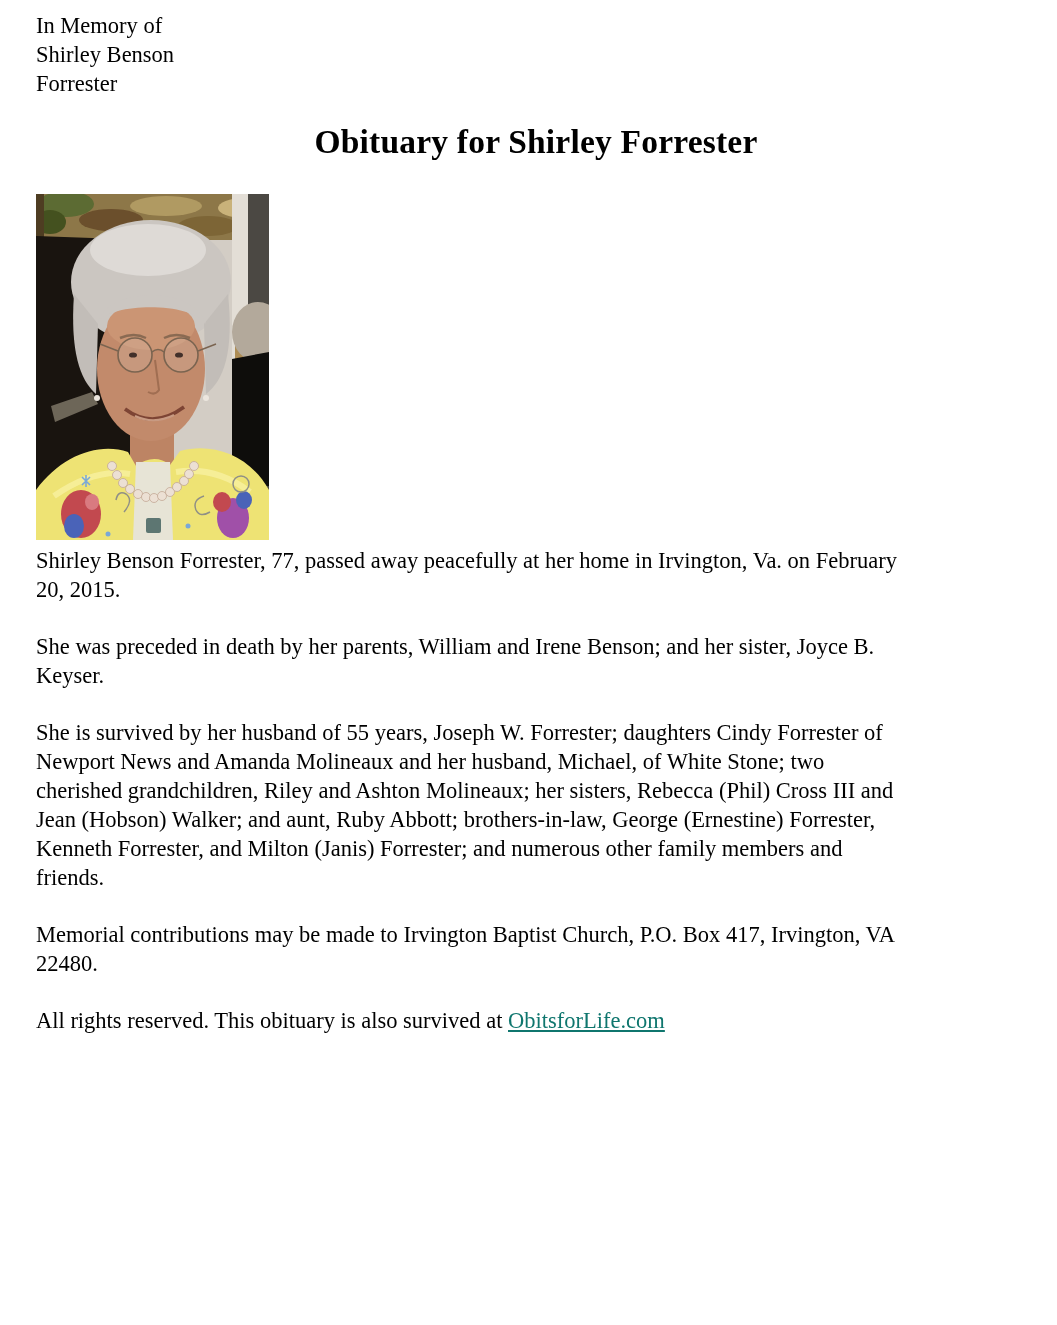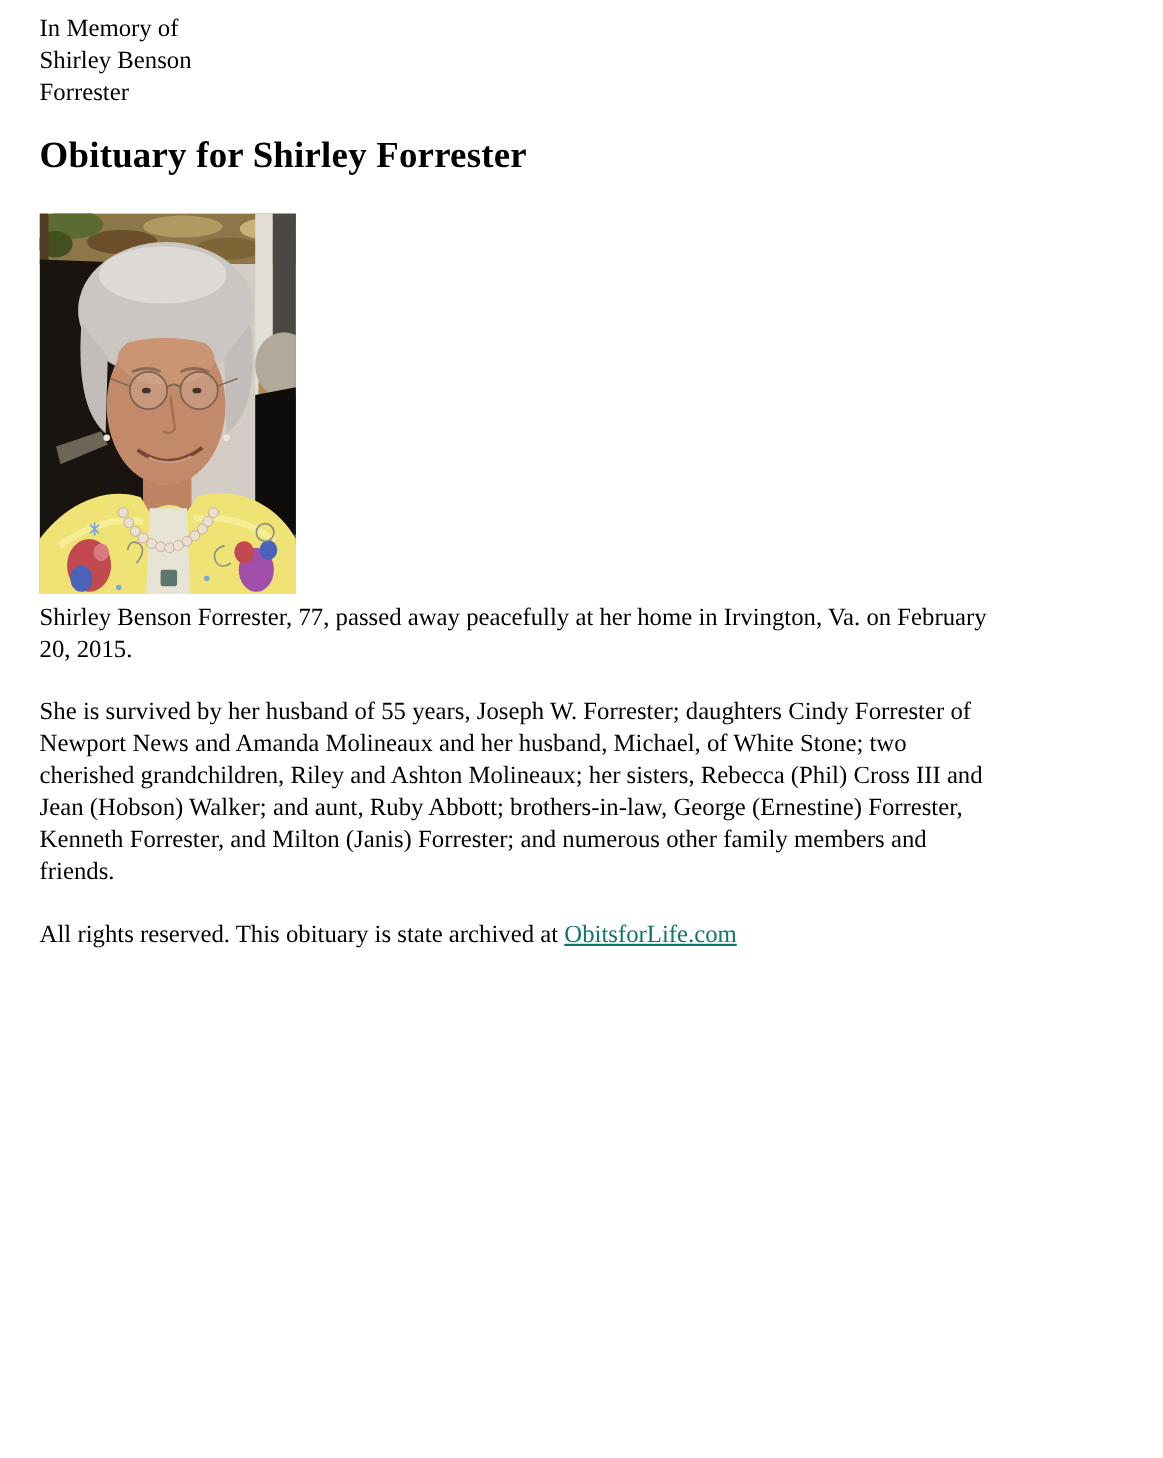--- a/index.html
+++ b/index.html
@@ -25,20 +25,21 @@
   .memorial {
     white-space: pre-line;
     margin: 0 0 24px 0;
   }
   h1.page-title {
     font-size: 33.5px;
     line-height: 40px;
     font-weight: bold;
     margin: 0 0 32px 0;
     letter-spacing: 0.2px;
+    text-align: center;
   }
   .photo-frame {
     width: 233px;
     height: 346px;
     margin: 0 0 6px 0;
     line-height: 0;
   }
   .photo-frame svg { display: block; }
   .body-para {
     white-space: pre-line;
@@ -155,24 +156,28 @@
       <path d="M168,302 q-12,4 -8,14 q4,8 14,2" stroke="#8f8f86" stroke-width="1.5" fill="none"></path>
       <circle cx="205" cy="290" r="8" fill="none" stroke="#8f8f86" stroke-width="1.5"></circle>
       <circle cx="152" cy="332" r="2.5" fill="#7aa8d8"></circle>
       <circle cx="72" cy="340" r="2.5" fill="#7aa8d8"></circle>
     </svg>
   </div>
 
   <div id="paras">
       <p class="body-para">Shirley Benson Forrester, 77, passed away peacefully at her home in Irvington, Va. on February
 20, 2015.</p>
+      <p class="body-para">She was preceded in death by her parents, William and Irene Benson; and her sister, Joyce B.
+Keyser.</p>
       <p class="body-para">She is survived by her husband of 55 years, Joseph W. Forrester; daughters Cindy Forrester of
 Newport News and Amanda Molineaux and her husband, Michael, of White Stone; two
 cherished grandchildren, Riley and Ashton Molineaux; her sisters, Rebecca (Phil) Cross III and
 Jean (Hobson) Walker; and aunt, Ruby Abbott; brothers-in-law, George (Ernestine) Forrester,
 Kenneth Forrester, and Milton (Janis) Forrester; and numerous other family members and
 friends.</p>
+      <p class="body-para">Memorial contributions may be made to Irvington Baptist Church, P.O. Box 417, Irvington, VA
+22480.</p>
     </div>
 
-  <p class="archive-para"><span>All rights reserved. This obituary is state archived at </span><a href="#" class="obit-link">ObitsforLife.com</a></p>
+  <p class="archive-para"><span>All rights reserved. This obituary is also survived at </span><a href="#" class="obit-link">ObitsforLife.com</a></p>
 
 
 </div>
 
 </body></html>

